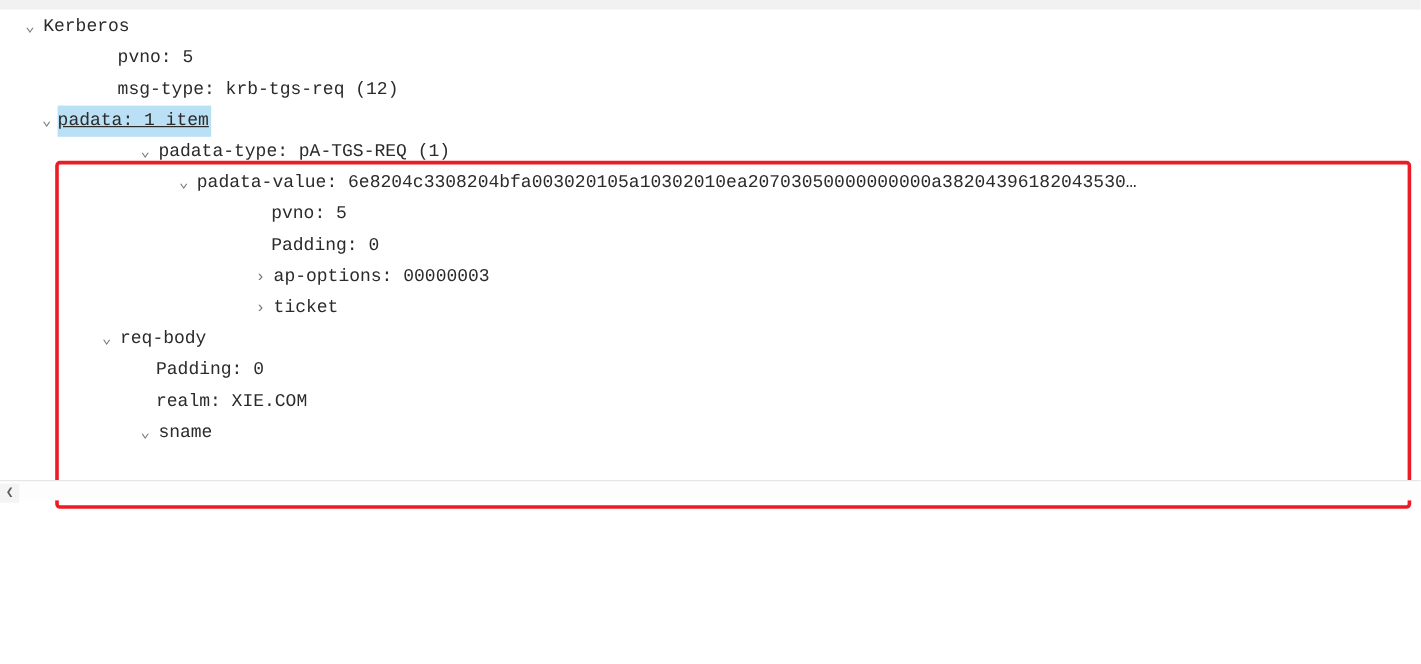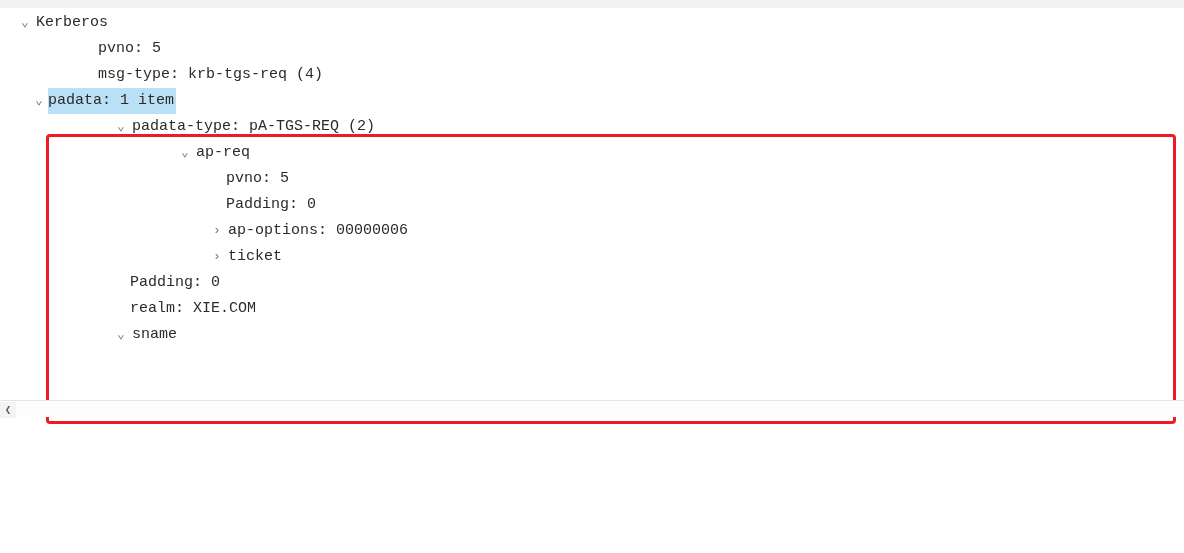--- a/index.html
+++ b/index.html
@@ -49,20 +49,21 @@
     text-align: center;
     color: #777;
     font-size: 13px;
     margin-right: 4px;
   }
   .sel {
     background: #bae0f5;
     display: inline-block;
     padding: 0 2px 0 0;
     margin-left: -2px;
+    text-decoration: underline;
   }
   .sel-ext {
     position: absolute;
     height: 26px;
     background: #bae0f5;
     z-index: -1;
   }
   .padfix {
     display: inline-block;
     width: 16px;
@@ -117,56 +118,59 @@
       <span class="tgl">⌄</span><span>Kerberos</span>
     </div>
 
 
 
     <div class="row">
       <span class="idt"></span><span class="idt"></span><span class="padfix"></span><span>pvno: 5</span>
     </div>
 
     <div class="row">
-      <span class="idt"></span><span class="idt"></span><span class="padfix"></span><span>msg-type: krb-tgs-req (4)</span>
+      <span class="idt"></span><span class="idt"></span><span class="padfix"></span><span>msg-type: krb-tgs-req (12)</span>
     </div>
 
     <div class="row" style="position:relative;">
       <div class="sel-ext" style="left:30px; width:1134px;"></div>
       <span class="tgl" style="margin-left:14px">⌄</span><span class="sel"><span>padata: 1 item</span></span>
     </div>
 
 
     <div class="row">
-      <span class="idt"></span><span class="idt"></span><span class="idt"></span><span class="tgl">⌄</span><span>padata-type: pA-TGS-REQ (2)</span>
+      <span class="idt"></span><span class="idt"></span><span class="idt"></span><span class="tgl">⌄</span><span>padata-type: pA-TGS-REQ (1)</span>
     </div>
 
+    <div class="row">
+      <span class="idt"></span><span class="idt"></span><span class="idt"></span><span class="idt"></span><span class="tgl">⌄</span><span>padata-value: 6e8204c3308204bfa003020105a10302010ea20703050000000000a38204396182043530…</span>
+    </div>
 
-    <div class="row">
-      <span class="idt"></span><span class="idt"></span><span class="idt"></span><span class="idt"></span><span class="idt"></span><span class="tgl">⌄</span><span>ap-req</span>
-    </div>
 
     <div class="row">
       <span class="idt"></span><span class="idt"></span><span class="idt"></span><span class="idt"></span><span class="idt"></span><span class="idt"></span><span class="padfix"></span><span>pvno: 5</span>
     </div>
 
 
     <div class="row">
       <span class="idt"></span><span class="idt"></span><span class="idt"></span><span class="idt"></span><span class="idt"></span><span class="idt"></span><span class="padfix"></span><span>Padding: 0</span>
     </div>
 
     <div class="row">
-      <span class="idt"></span><span class="idt"></span><span class="idt"></span><span class="idt"></span><span class="idt"></span><span class="idt"></span><span class="tgl">›</span><span>ap-options: 00000006</span>
+      <span class="idt"></span><span class="idt"></span><span class="idt"></span><span class="idt"></span><span class="idt"></span><span class="idt"></span><span class="tgl">›</span><span>ap-options: 00000003</span>
     </div>
 
     <div class="row">
       <span class="idt"></span><span class="idt"></span><span class="idt"></span><span class="idt"></span><span class="idt"></span><span class="idt"></span><span class="tgl">›</span><span>ticket</span>
     </div>
 
 
+    <div class="row">
+      <span class="idt"></span><span class="idt"></span><span class="tgl">⌄</span><span>req-body</span>
+    </div>
 
     <div class="row">
       <span class="idt"></span><span class="idt"></span><span class="idt"></span><span class="padfix"></span><span>Padding: 0</span>
     </div>
 
 
     <div class="row">
       <span class="idt"></span><span class="idt"></span><span class="idt"></span><span class="padfix"></span><span>realm: XIE.COM</span>
     </div>
 

